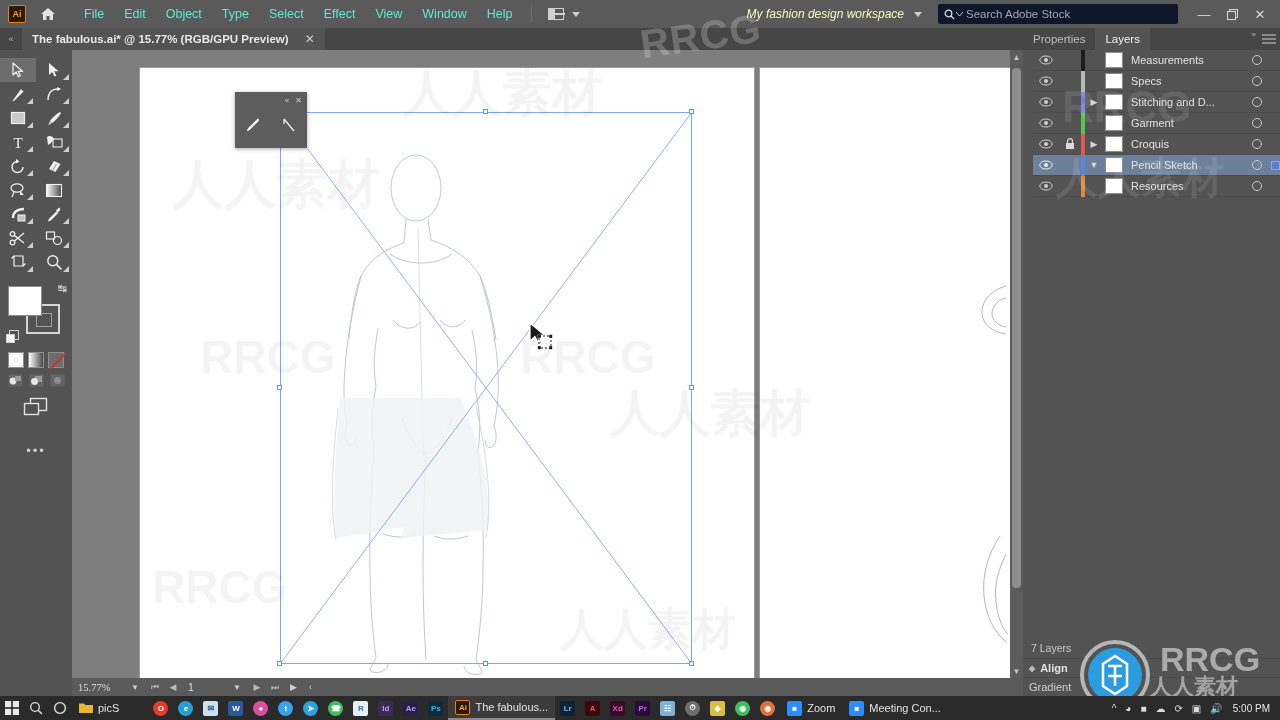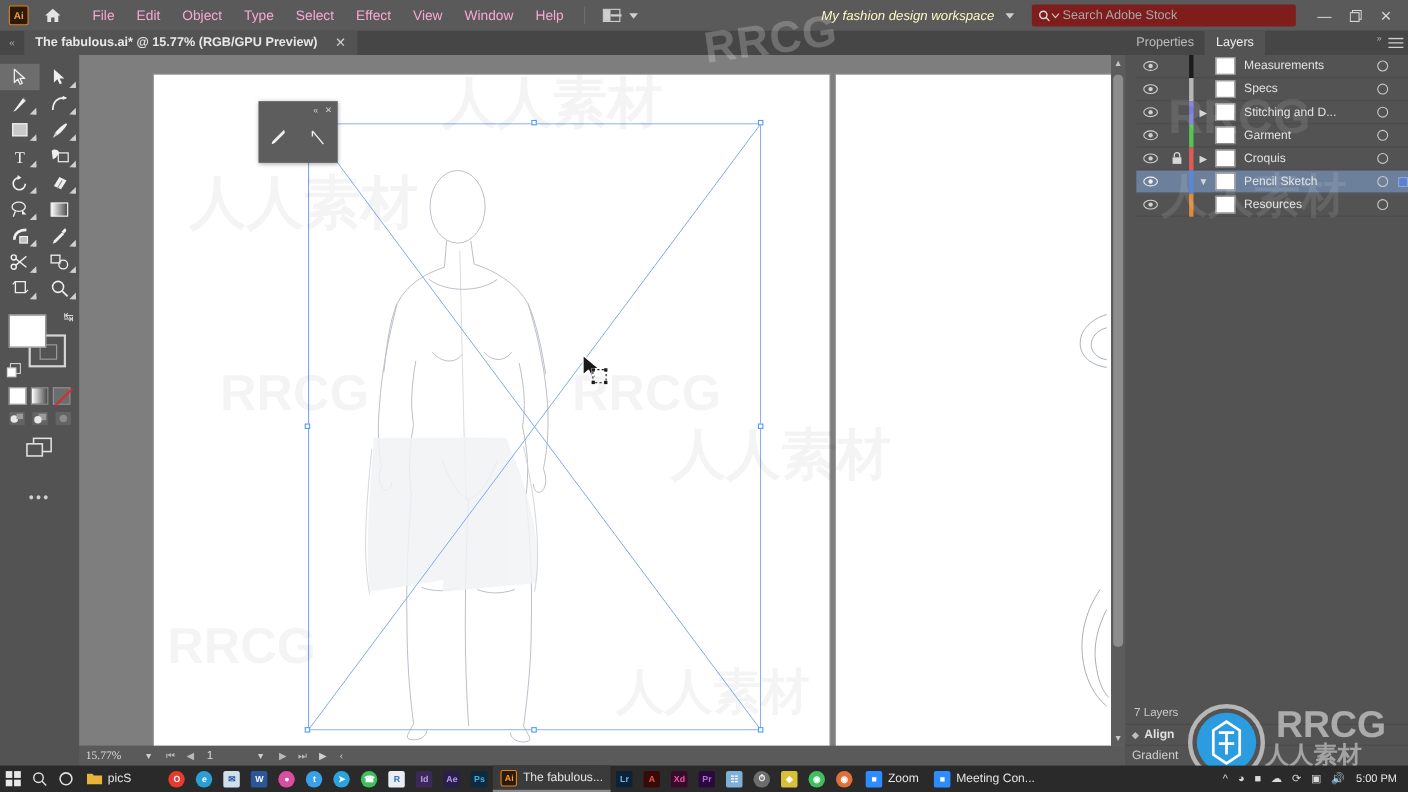--- a/index.html
+++ b/index.html
@@ -22,41 +22,41 @@
     background: #2b1a05; border: 1px solid #e08020; border-radius: 2px;
     color: #f59b3c; font-size: 9px; font-weight: bold;
     display: flex; align-items: center; justify-content: center;
     font-family: "Liberation Sans", sans-serif;
   }
   .home-icon {
     width: 24px; height: 28px; display: flex; align-items: center; justify-content: center;
     margin-right: 14px;
   }
   .menu-item {
-    color: #f9a8d4; font-size: 12.5px; padding: 0 10px; height: 28px;
+    color: #5eead4; font-size: 12.5px; padding: 0 10px; height: 28px;
     display: flex; align-items: center; cursor: default; white-space: nowrap;
   }
   .menu-sep { width: 1px; height: 16px; background: #6e6e6e; margin: 0 8px; }
   .arrange-icon {
     width: 16px; height: 12px; border: 1.5px solid #cfcfcf; position: relative;
   }
   .arrange-icon:before {
     content:''; position:absolute; left:0; top:0; width:6px; height:100%;
     background:#cfcfcf;
   }
   .arrange-icon:after {
     content:''; position:absolute; left:6px; top:4px; width:10px; height:1.5px;
     background:#cfcfcf;
   }
   .caret { width:0;height:0;border-left:4px solid transparent;border-right:4px solid transparent;border-top:5px solid #cfcfcf; }
 
   .ws-area { margin-left:auto; display:flex; align-items:center; }
   .ws-label { color:#fef9c3; font-size:12px; font-style: italic; }
   .search-box {
-    display:flex; align-items:center; background:#7f1d1d; height:20px;
+    display:flex; align-items:center; background:#0f172a; height:20px;
     width:240px; margin-left:16px; padding:0 6px; border-radius:2px;
   }
   .search-box .ph { color:#a7a7a7; font-size:11.5px; margin-left:3px; }
   .win-btns { display:flex; align-items:center; margin-left:12px; margin-right:6px; }
   .win-btn { width:28px; height:28px; display:flex; align-items:center; justify-content:center; color:#d8d8d8; font-size:13px; }
 
   
   .tabbar {
     position:absolute; left:0; top:28px; width:1280px; height:22px;
     background:#464646; display:flex; align-items:stretch;

